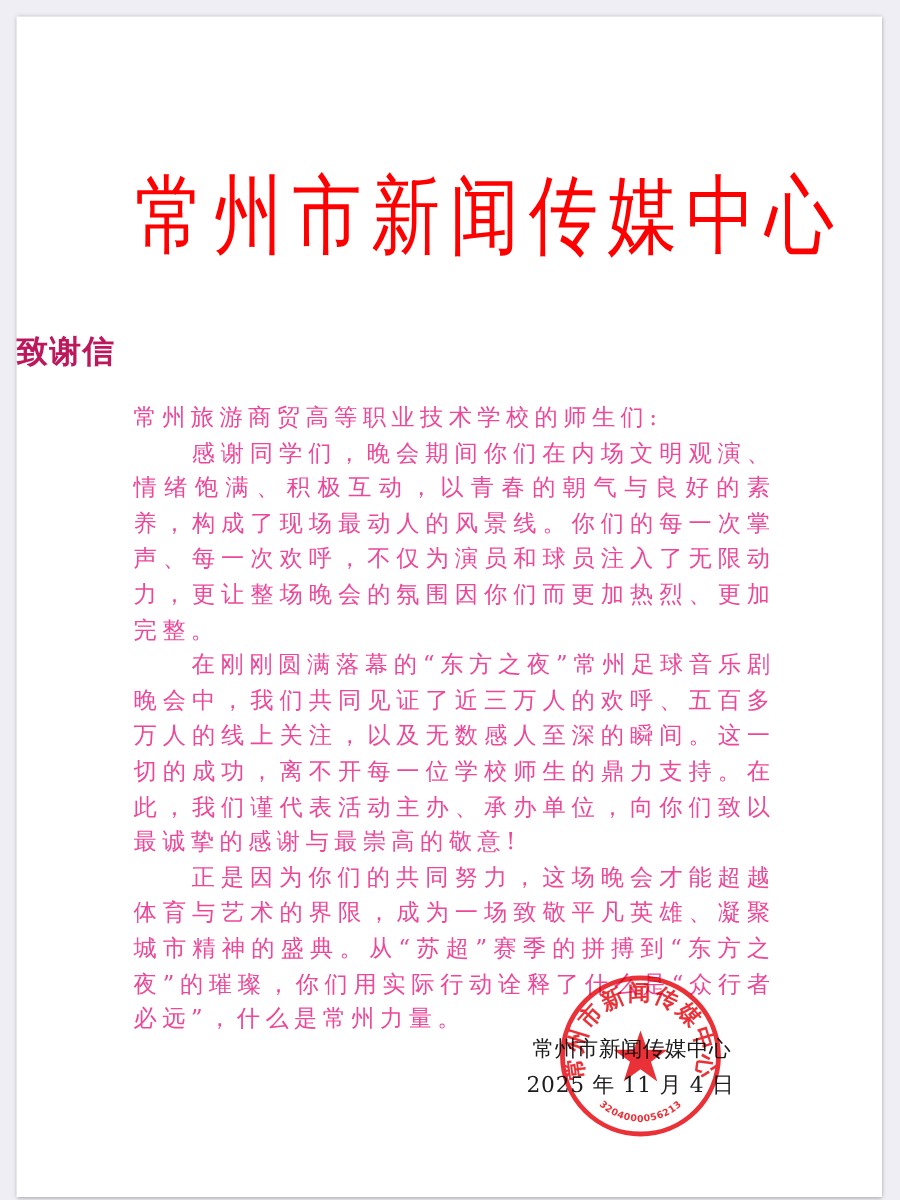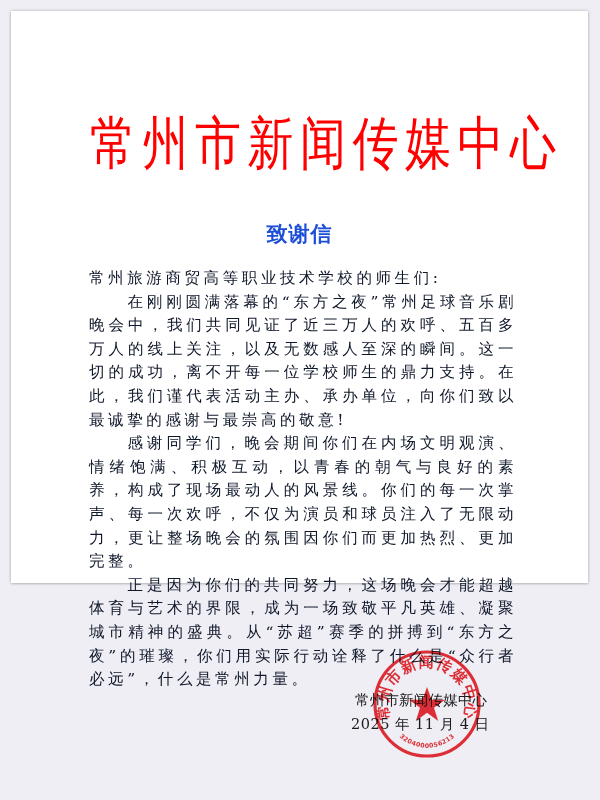--- a/index.html
+++ b/index.html
@@ -3,58 +3,58 @@
   <meta charset="utf-8">
   <style>
     * { margin: 0; padding: 0; box-sizing: border-box; }
     html, body {
       width: 600px; height: 800px; overflow: hidden;
       background: #efeef4;
     }
     .page {
       position: absolute;
       left: 11px; top: 11px;
-      width: 577px; height: 572px;
+      width: 577px; height: 787px;
       background: #ffffff;
       box-shadow: 0 0 3px rgba(0,0,0,0.25), 0 1px 2px rgba(0,0,0,0.12);
     }
     .masthead {
       position: absolute;
       left: 79px; top: 92px;
       width: 420px; height: 80px;
       color: #ff0000;
       font-family: "DejaVu Serif", "Liberation Serif", serif;
       font-size: 46px;
       letter-spacing: 6.5px;
       white-space: nowrap;
       line-height: 80px;
       transform: scaleY(1.25);
       transform-origin: left center;
     }
     .letter-title {
       position: absolute;
       left: 0; top: 208px;
       width: 577px;
-      text-align: center;
+      text-align: left;
       font-family: "DejaVu Serif", "Liberation Serif", serif;
       font-weight: bold;
       font-size: 21px;
       letter-spacing: 1px;
-      color: #1d4ed8;
+      color: #be185d;
       line-height: 30px;
     }
     .body {
       position: absolute;
       left: 78px; top: 256px;
       width: 428px;
       font-family: "DejaVu Serif", "Liberation Serif", serif;
       font-size: 15.5px;
       letter-spacing: 3.6px;
       line-height: 23.6px;
-      color: #0f172a;
+      color: #ec4899;
     }
     .body p { text-align: justify; text-align-last: left; }
     .body p.indent { text-indent: 38.6px; }
     .signature {
       position: absolute;
       left: 340px; top: 678px;
       width: 160px;
       font-family: "DejaVu Serif", "Liberation Serif", serif;
       font-size: 14.5px;
       color: #1c1c1c;
@@ -76,22 +76,22 @@
 <body>
 
 <div class="page">
 
   <div class="masthead">常州市新闻传媒中心</div>
 
   <div class="letter-title">致谢信</div>
 
   <div class="body">
     <p>常州旅游商贸高等职业技术学校的师生们:</p>
+    <p class="indent">感谢同学们，晚会期间你们在内场文明观演、情绪饱满、积极互动，以青春的朝气与良好的素养，构成了现场最动人的风景线。你们的每一次掌声、每一次欢呼，不仅为演员和球员注入了无限动力，更让整场晚会的氛围因你们而更加热烈、更加完整。</p>
     <p class="indent">在刚刚圆满落幕的“东方之夜”常州足球音乐剧晚会中，我们共同见证了近三万人的欢呼、五百多万人的线上关注，以及无数感人至深的瞬间。这一切的成功，离不开每一位学校师生的鼎力支持。在此，我们谨代表活动主办、承办单位，向你们致以最诚挚的感谢与最崇高的敬意!</p>
-    <p class="indent">感谢同学们，晚会期间你们在内场文明观演、情绪饱满、积极互动，以青春的朝气与良好的素养，构成了现场最动人的风景线。你们的每一次掌声、每一次欢呼，不仅为演员和球员注入了无限动力，更让整场晚会的氛围因你们而更加热烈、更加完整。</p>
     <p class="indent">正是因为你们的共同努力，这场晚会才能超越体育与艺术的界限，成为一场致敬平凡英雄、凝聚城市精神的盛典。从“苏超”赛季的拼搏到“东方之夜”的璀璨，你们用实际行动诠释了什么是“众行者必远”，什么是常州力量。</p>
   </div>
 
   <div class="signature">
     <div class="org">常州市新闻传媒中心</div>
     <div class="date">2025 年 11 月 4 日</div>
   </div>
 
   <svg class="stamp" viewBox="0 0 110 110">
     <defs>

